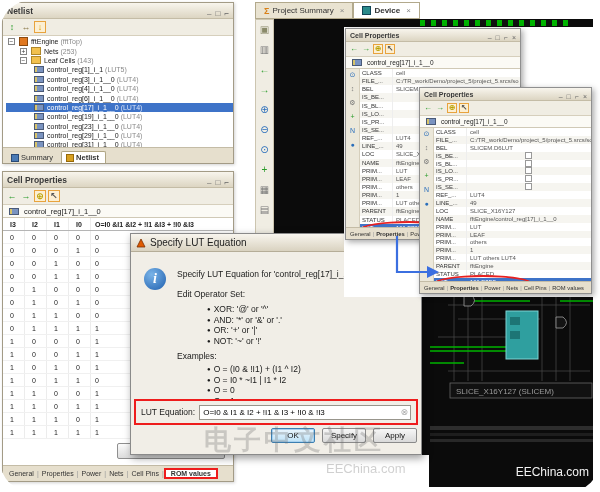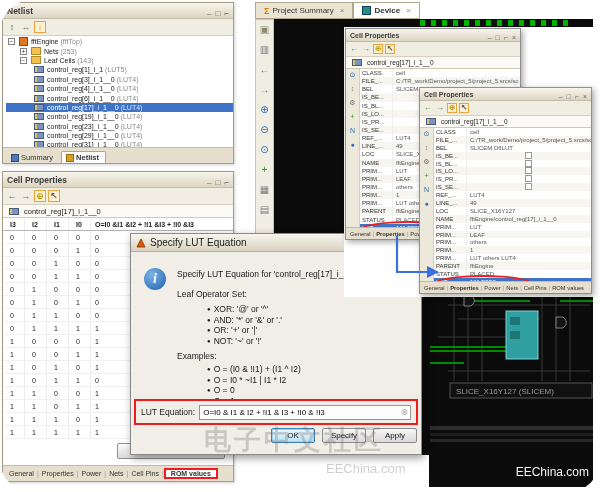--- a/index.html
+++ b/index.html
@@ -439,21 +439,21 @@
   <div id="dialog">
     <div id="dlg-title">
       <svg width="10" height="10">
         <polygon points="5,1 9,9 1,9" fill="#e05a00" stroke="#7a2e00" stroke-width="0.8"></polygon>
       </svg>
       <span class="t">Specify LUT Equation</span>
     </div>
     <div id="dlg-body">
       <div id="dlg-info">i</div>
       <div id="dlg-msg">Specify LUT Equation for 'control_reg[17]_i_1__0'</div>
-      <div id="dlg-legal">Leaf Operator Set:</div>
+      <div id="dlg-legal">Edit Operator Set:</div>
       <div id="dlg-ops">
           <div><span class="bdot">●</span><span>XOR: '@' or '^'</span></div>
           <div><span class="bdot">●</span><span>AND: '*' or '&amp;' or '.'</span></div>
           <div><span class="bdot">●</span><span>OR: '+' or '|'</span></div>
           <div><span class="bdot">●</span><span>NOT: '~' or '!'</span></div>
         </div>
       <div id="dlg-exh">Examples:</div>
       <div id="dlg-ex">
           <div><span class="bdot">●</span><span>O = (I0 &amp; !I1) + (I1 ^ I2)</span></div>
           <div><span class="bdot">●</span><span>O = I0 * ~I1 | I1 * I2</span></div>

